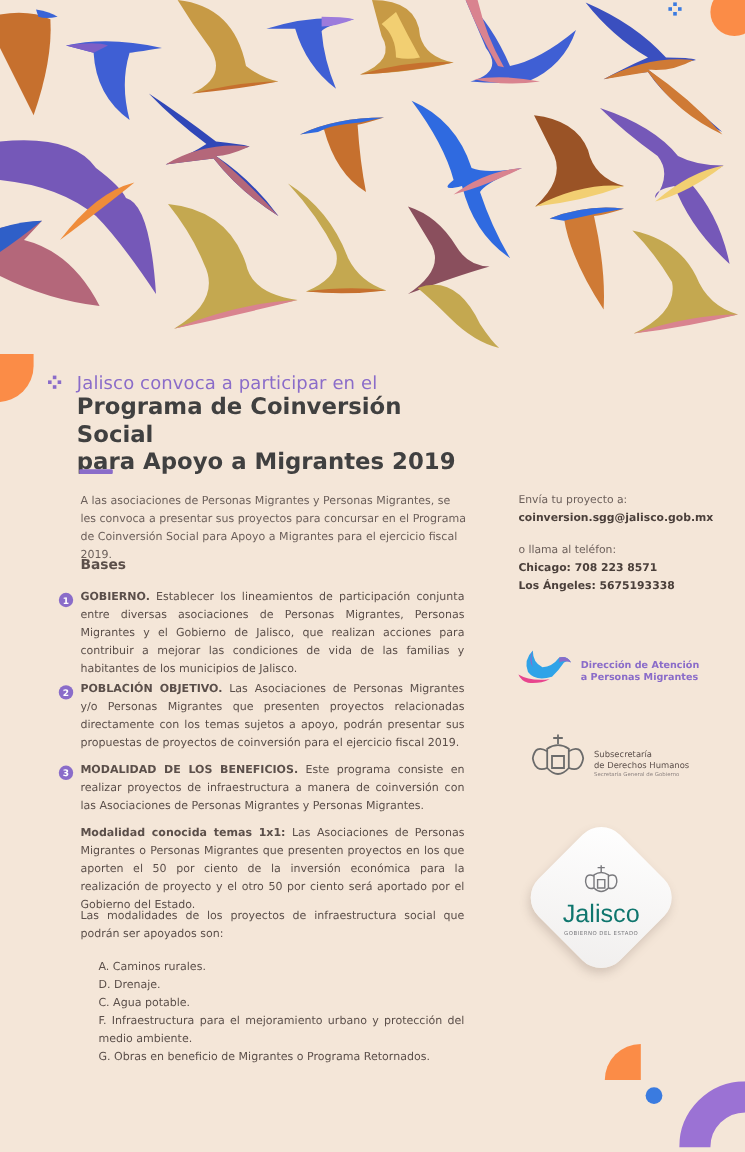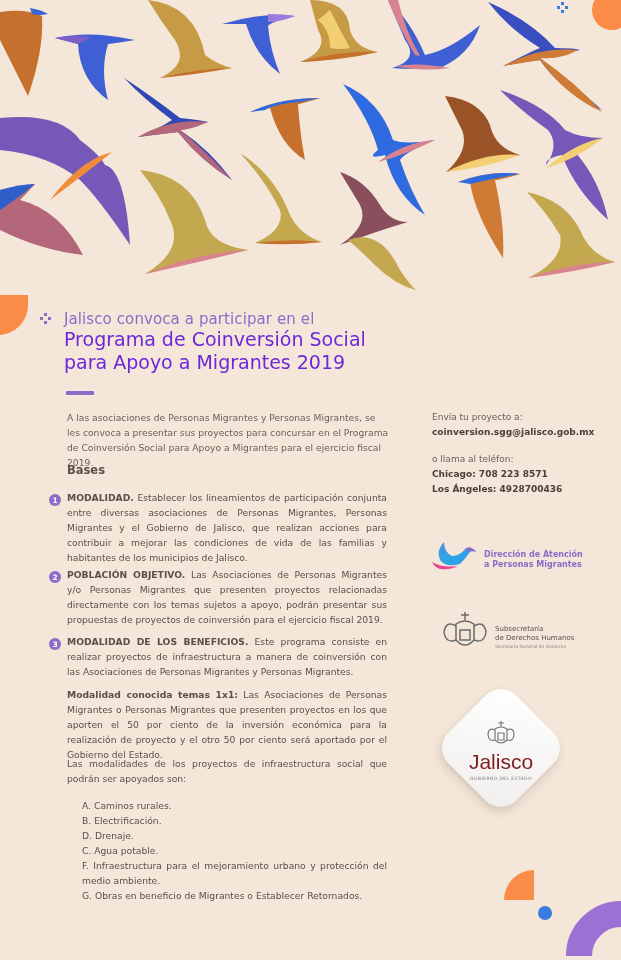--- a/index.html
+++ b/index.html
@@ -10,21 +10,21 @@
     color: #5b4f4a;
     position: relative;
   }
   #birds { position: absolute; left: 0; top: 0; width: 621px; height: 300px; }
   .abs { position: absolute; }
 
   .sparkle { position: absolute; width: 11px; height: 11px; }
   .sparkle i { position: absolute; width: 3px; height: 3px; }
 
   .intro { left: 64px; top: 310px; font-size: 15px; color: #8a6cc9; letter-spacing: 0.1px; }
-  .title { left: 64px; top: 328px; font-size: 19px; font-weight: normal; color: #6d28d9; line-height: 23px; width: 340px; }
+  .title { left: 64px; top: 328px; font-size: 19px; font-weight: bold; color: #404040; line-height: 23px; width: 340px; }
   .title-bar { left: 66px; top: 391px; width: 28px; height: 4px; background: #8a6cc9; border-radius: 1px; }
 
   .lead { left: 67px; top: 410px; width: 322px; font-size: 9.2px; line-height: 15px; color: #6b5f5a; }
   .bases { left: 67px; top: 463px; font-size: 11.5px; font-weight: bold; color: #5b4f4a; }
 
   .item { position: absolute; left: 67px; width: 320px; font-size: 9.2px; line-height: 15px; color: #5b4f4a; text-align: justify; }
   .item b { font-weight: bold; }
   .badge {
     position: absolute; left: 49px; width: 12px; height: 12px; border-radius: 50%;
     background: #8a6cc9; color: #fff; font-size: 7.5px; font-weight: bold;
@@ -43,21 +43,21 @@
   .sdh-text .l2 { font-size: 4.5px; line-height: 8px; color: #8d8380; }
 
   .jal-card {
     left: 453px; top: 700px; width: 96px; height: 96px;
     background: linear-gradient(145deg, #ffffff, #f0eeed);
     border-radius: 22px;
     transform: rotate(45deg);
     box-shadow: 2px 4px 8px rgba(120,100,90,0.25);
   }
   .jal-inner { left: 453px; top: 700px; width: 96px; height: 96px; text-align: center; }
-  .jal-word { position: absolute; left: 0; right: 0; top: 50px; font-size: 21px; color: #7f1d1d; font-family: "Liberation Sans", sans-serif; }
+  .jal-word { position: absolute; left: 0; right: 0; top: 50px; font-size: 21px; color: #0f766e; font-family: "Liberation Sans", sans-serif; }
   .jal-sub { position: absolute; left: 0; right: 0; top: 76px; font-size: 4.5px; letter-spacing: 0.4px; color: #7a7a7e; }
 </style>
 </head>
 <body>
 
 <svg id="birds" viewBox="0 0 621 300">
 
   <g>
     <path d="M0 12 Q25 8 42 16 Q44 50 28 96 Q10 60 0 40 Z" fill="#c6702e"></path>
     <path d="M30 8 Q42 10 48 14 Q38 16 32 14 Z" fill="#3a64d6"></path>
@@ -158,53 +158,52 @@
   <div>Programa de Coinversión Social</div>
   <div>para Apoyo a Migrantes 2019</div>
 </div>
 <div class="abs title-bar"></div>
 
 <div class="abs lead">A las asociaciones de Personas Migrantes y Personas Migrantes, se les convoca a presentar sus proyectos para concursar en el Programa de Coinversión Social para Apoyo a Migrantes para el ejercicio fiscal 2019.</div>
 <div class="abs bases">Bases</div>
 
 <div class="badge" style="top:494px;">1</div>
 <div class="item" style="top:490px;">
-  <b>MODALIDAD.</b><span> Establecer los lineamientos de participación conjunta entre diversas asociaciones de Personas Migrantes, Personas Migrantes y el Gobierno de Jalisco, que realizan acciones para contribuir a mejorar las condiciones de vida de las familias y habitantes de los municipios de Jalisco.</span>
+  <b>GOBIERNO.</b><span> Establecer los lineamientos de participación conjunta entre diversas asociaciones de Personas Migrantes, Personas Migrantes y el Gobierno de Jalisco, que realizan acciones para contribuir a mejorar las condiciones de vida de las familias y habitantes de los municipios de Jalisco.</span>
 </div>
 
 <div class="badge" style="top:571px;">2</div>
 <div class="item" style="top:567px;">
   <b>POBLACIÓN OBJETIVO.</b><span> Las Asociaciones de Personas Migrantes y/o Personas Migrantes que presenten proyectos relacionadas directamente con los temas sujetos a apoyo, podrán presentar sus propuestas de proyectos de coinversión para el ejercicio fiscal 2019.</span>
 </div>
 
 <div class="badge" style="top:638px;">3</div>
 <div class="item" style="top:634px;">
   <b>MODALIDAD DE LOS BENEFICIOS.</b><span> Este programa consiste en realizar proyectos de infraestructura a manera de coinversión con las Asociaciones de Personas Migrantes y Personas Migrantes.</span>
 </div>
 
 <div class="para" style="top:687px;">
   <b>Modalidad conocida temas 1x1:</b><span> Las Asociaciones de Personas Migrantes o Personas Migrantes que presenten proyectos en los que aporten el 50 por ciento de la inversión económica para la realización de proyecto y el otro 50 por ciento será aportado por el Gobierno del Estado.</span>
 </div>
 
 <div class="para" style="top:756px;">Las modalidades de los proyectos de infraestructura social que podrán ser apoyados son:</div>
 
 <ul class="list">
   <li>A. Caminos rurales.</li>
-  <li>B. Electrificación.</li>
   <li>D. Drenaje.</li>
   <li>C. Agua potable.</li>
   <li>F. Infraestructura para el mejoramiento urbano y protección del medio ambiente.</li>
-  <li>G. Obras en beneficio de Migrantes o Establecer Retornados.</li>
+  <li>G. Obras en beneficio de Migrantes o Programa Retornados.</li>
 </ul>
 
 <div class="contact" style="top:410px;">Envía tu proyecto a:</div>
 <div class="contact bold" style="top:425px;">coinversion.sgg@jalisco.gob.mx</div>
 <div class="contact" style="top:452px;">o llama al teléfon:</div>
 <div class="contact bold" style="top:467px;">Chicago: 708 223 8571</div>
-<div class="contact bold" style="top:482px;">Los Ángeles: 4928700436</div>
+<div class="contact bold" style="top:482px;">Los Ángeles: 5675193338</div>
 
 <svg class="abs" style="left:430px;top:540px;" width="46" height="30" viewBox="0 0 46 30">
   <path d="M14 2 Q6 10 10 20 Q16 28 30 24 Q36 18 40 12 Q44 10 46 12 Q42 6 36 8 Q30 16 22 16 Q14 12 14 2 Z" fill="#2fa3e8"></path>
   <path d="M2 22 Q12 28 28 26 Q20 30 10 29 Q4 27 2 22 Z" fill="#e8458e"></path>
   <path d="M14 2 Q10 10 14 16 Q12 8 14 2 Z" fill="#8a6cc9"></path>
   <path d="M36 8 Q42 6 46 12 Q40 10 36 12 Z" fill="#8a6cc9"></path>
 </svg>
 <div class="abs dapm-text">
   <div>Dirección de Atención</div>
   <div>a Personas Migrantes</div>

